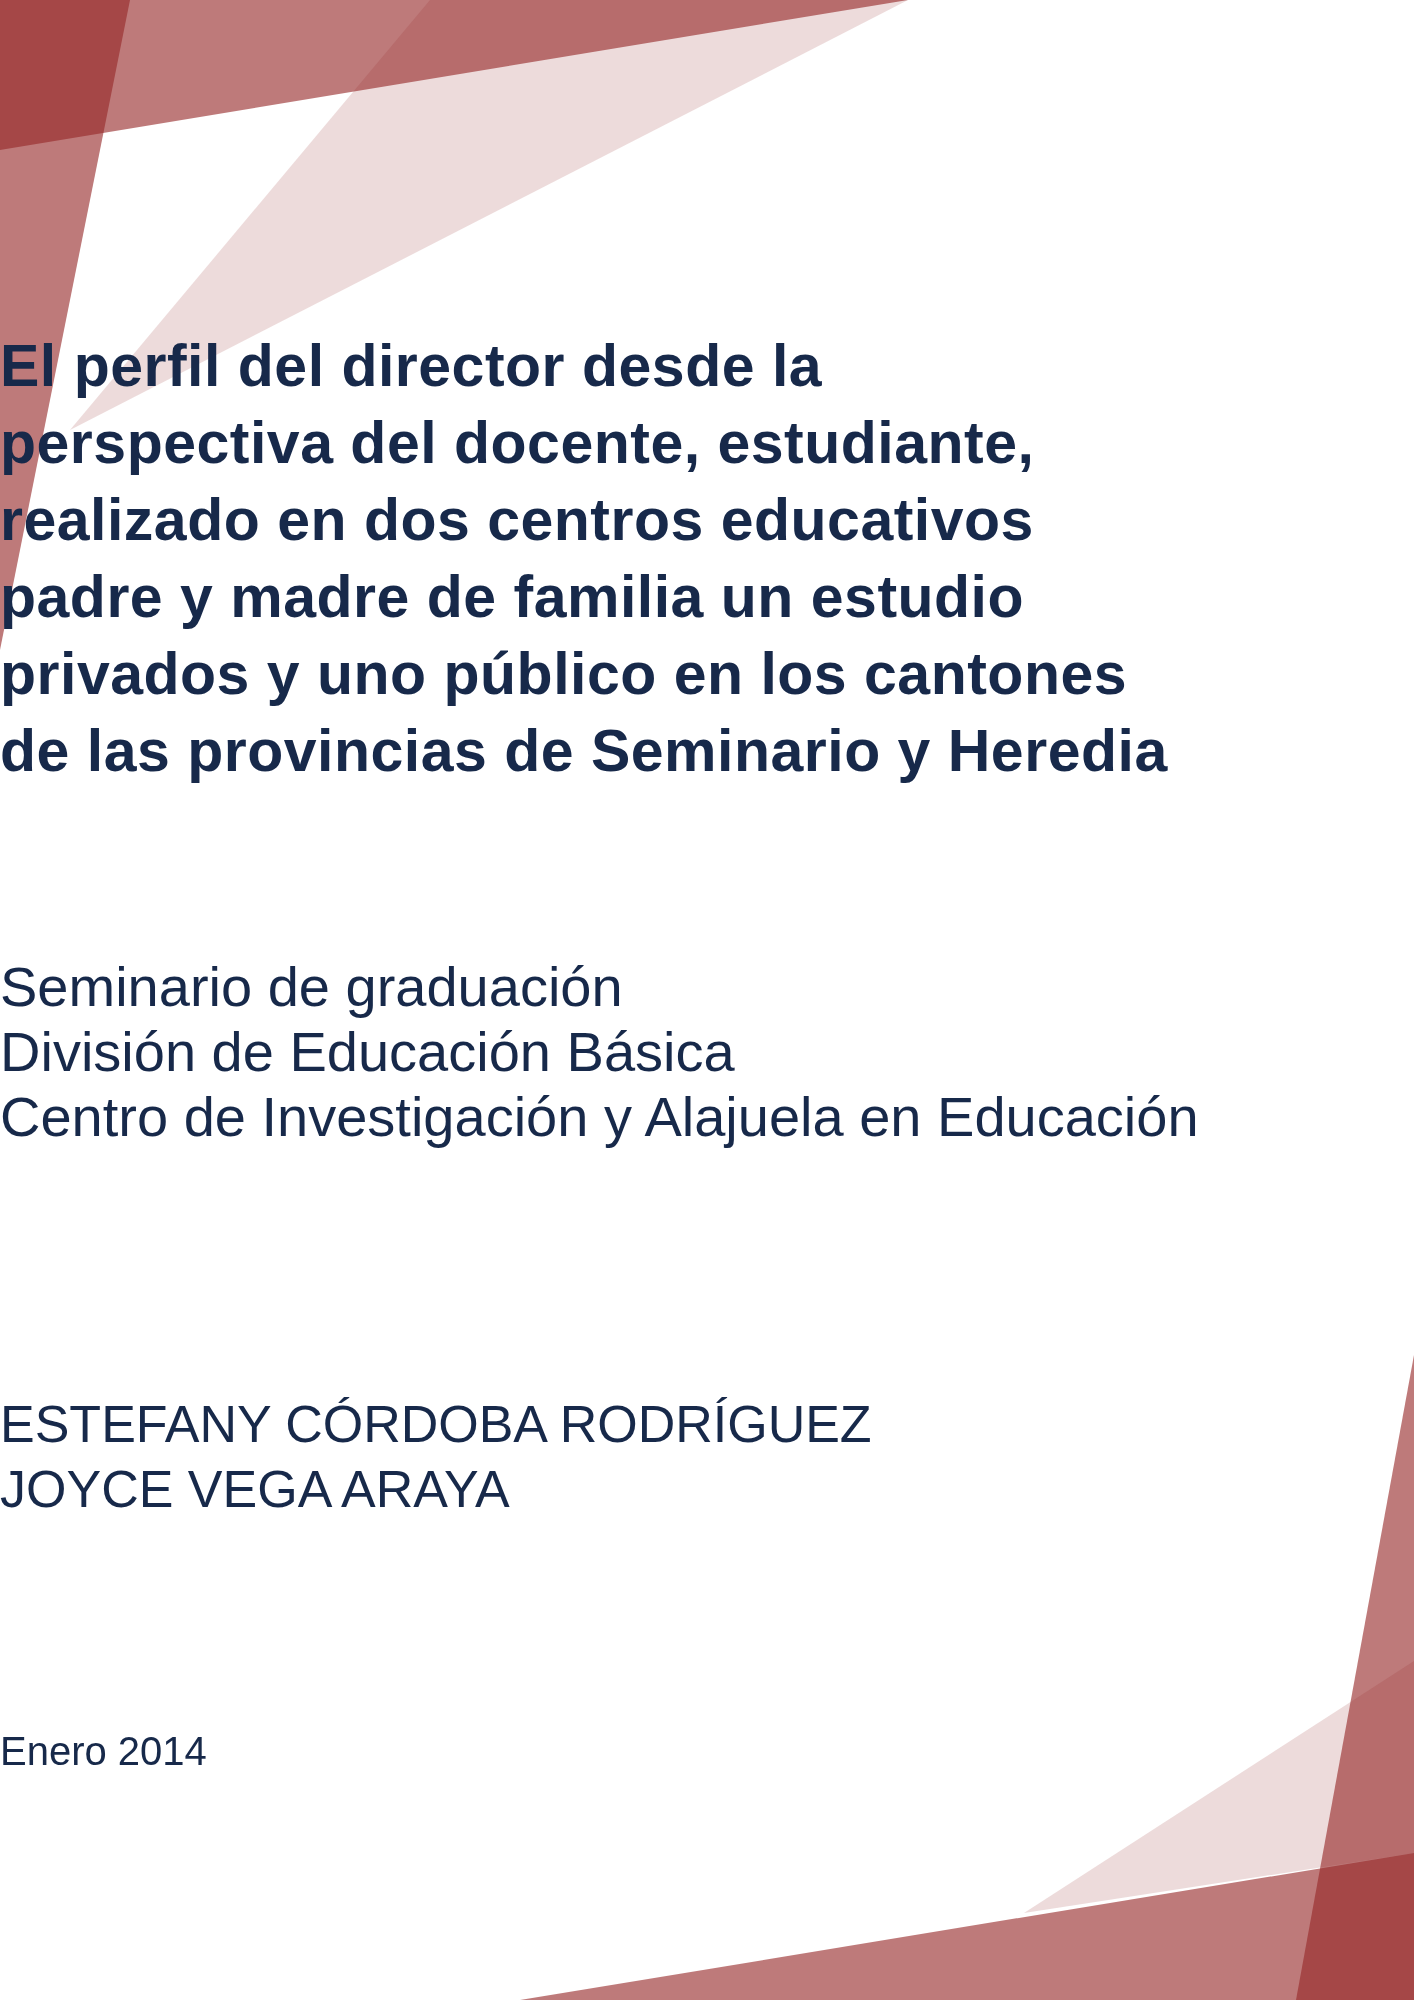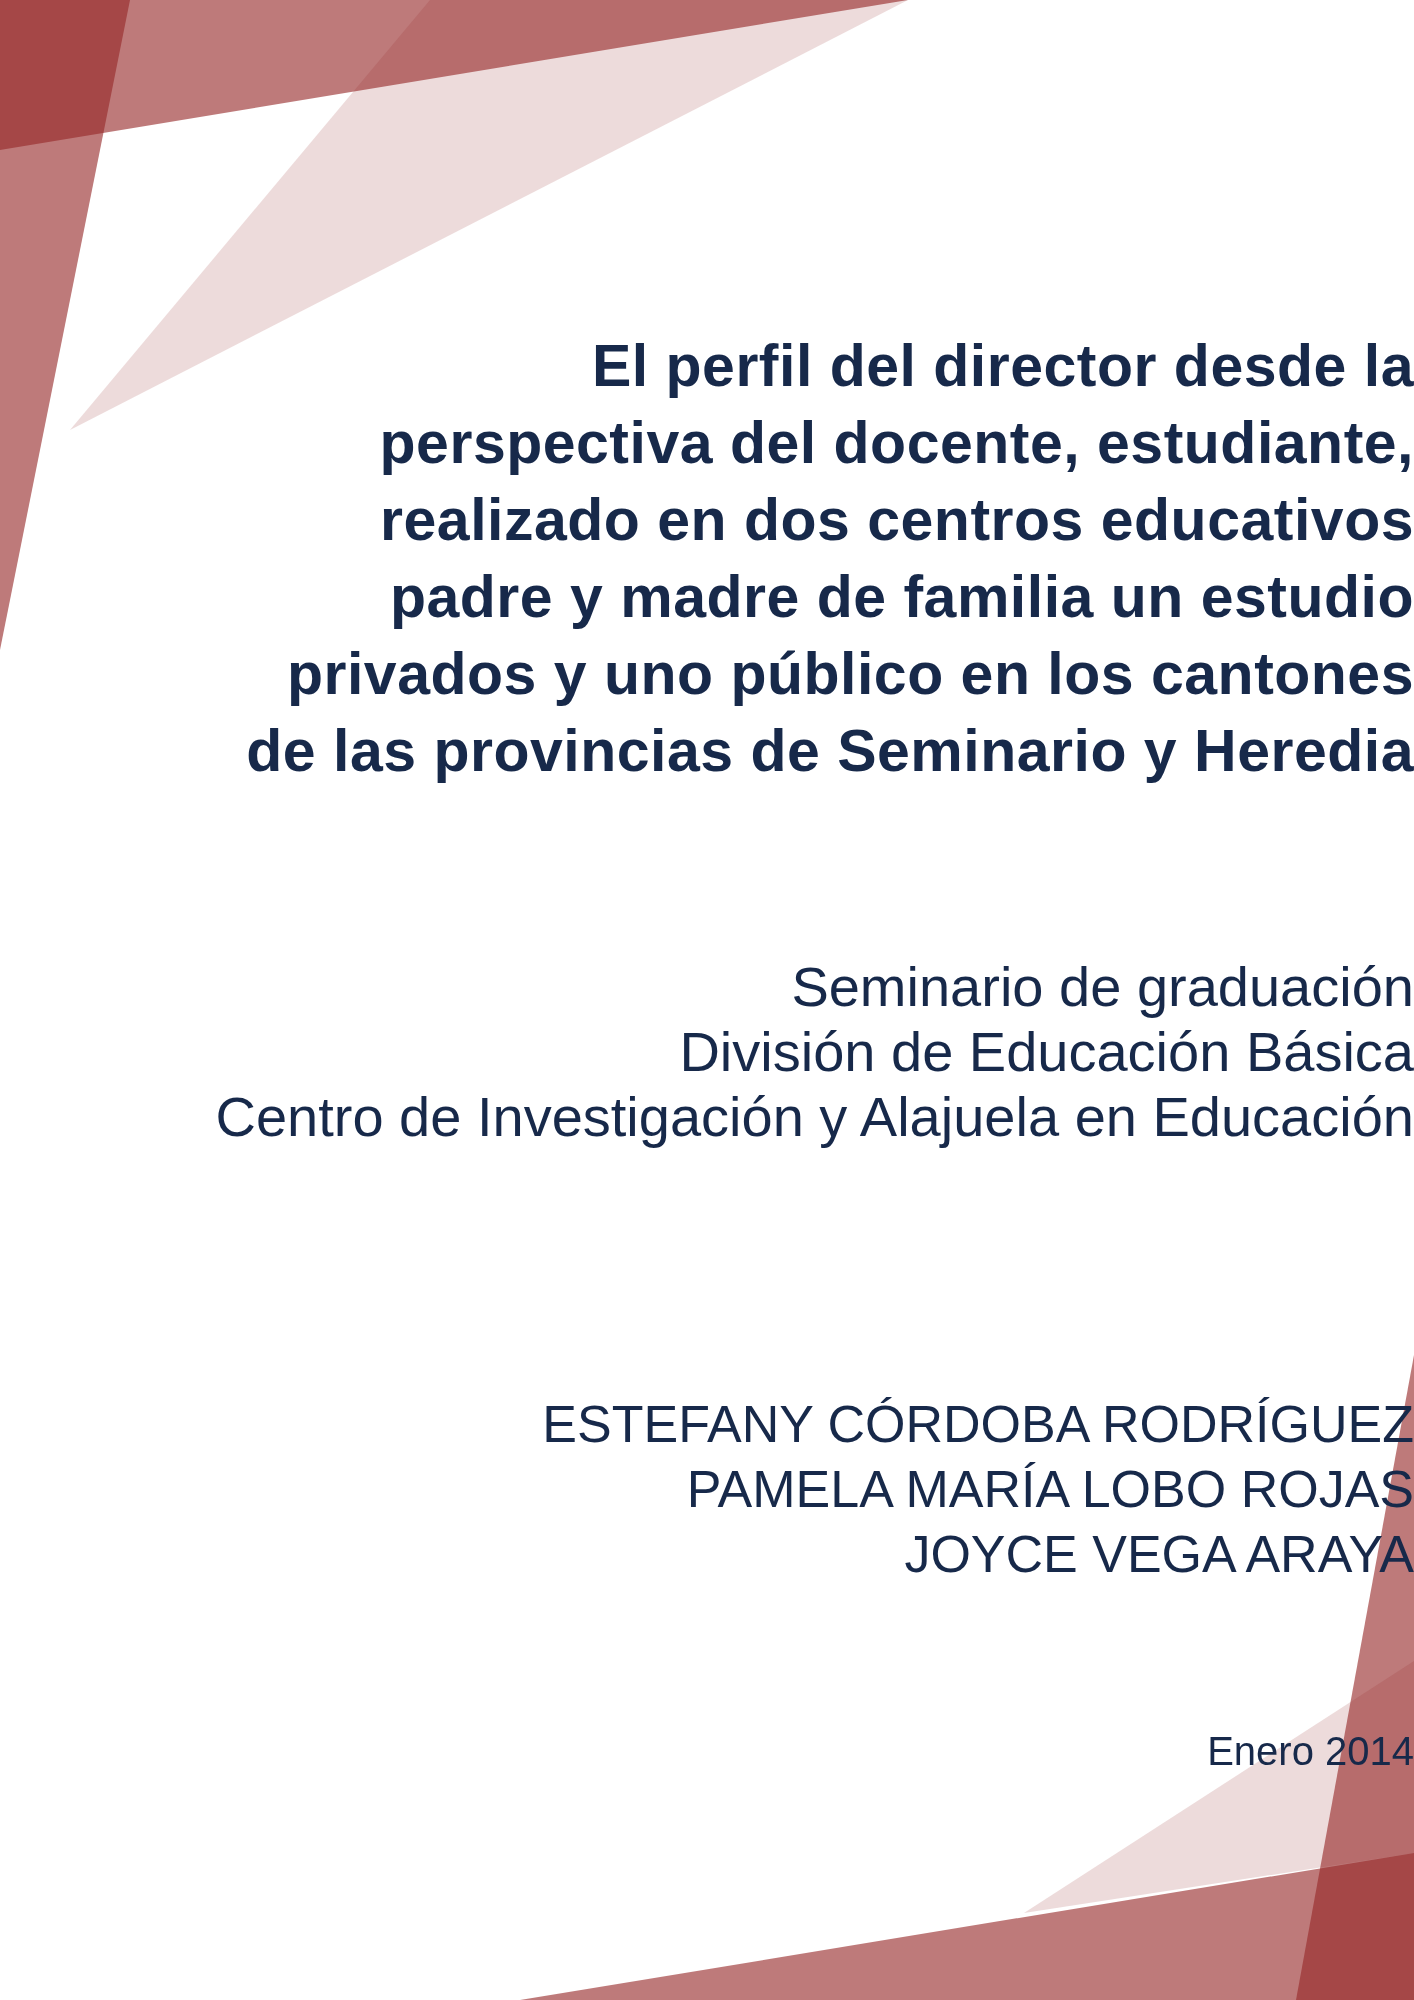--- a/index.html
+++ b/index.html
@@ -8,21 +8,21 @@
     width:1414px;height:2000px;
     margin:0 auto;
     background:var(--page-bg,#ffffff);
     overflow:hidden;
     font-family:"Liberation Sans",sans-serif;
     color:var(--navy,#17294a);
   }
   .decor{position:absolute;left:0;top:0;width:100%;height:100%;display:block;pointer-events:none;}
   .facet.medium{fill:var(--facet-medium,rgba(150,40,40,0.62));}
   .facet.pale{fill:var(--facet-pale,rgba(150,40,40,0.17));}
-  .textblock{position:absolute;left:0;right:0;text-align:right;}
+  .textblock{position:absolute;left:0;right:16px;text-align:left;}
   .title{
     top:328px;
     font-size:59px;
     font-weight:bold;
     line-height:77px;
     letter-spacing:0.5px;
   }
   .subtitle{
     top:954px;
     font-size:56px;
@@ -65,19 +65,18 @@
   </div>
 
   <div class="textblock subtitle">
     <div class="subtitle-line">Seminario de graduación</div>
     <div class="subtitle-line">División de Educación Básica</div>
     <div class="subtitle-line">Centro de Investigación y Alajuela en Educación</div>
   </div>
 
   <div class="textblock authors">
     <div class="author-line">ESTEFANY CÓRDOBA RODRÍGUEZ</div>
-    <div class="author-line">PAMELA MARÍA LOBO ROJAS</div>
     <div class="author-line">JOYCE VEGA ARAYA</div>
   </div>
 
   <div class="textblock date">Enero 2014</div>
 
 </div>
 
 </body></html>

